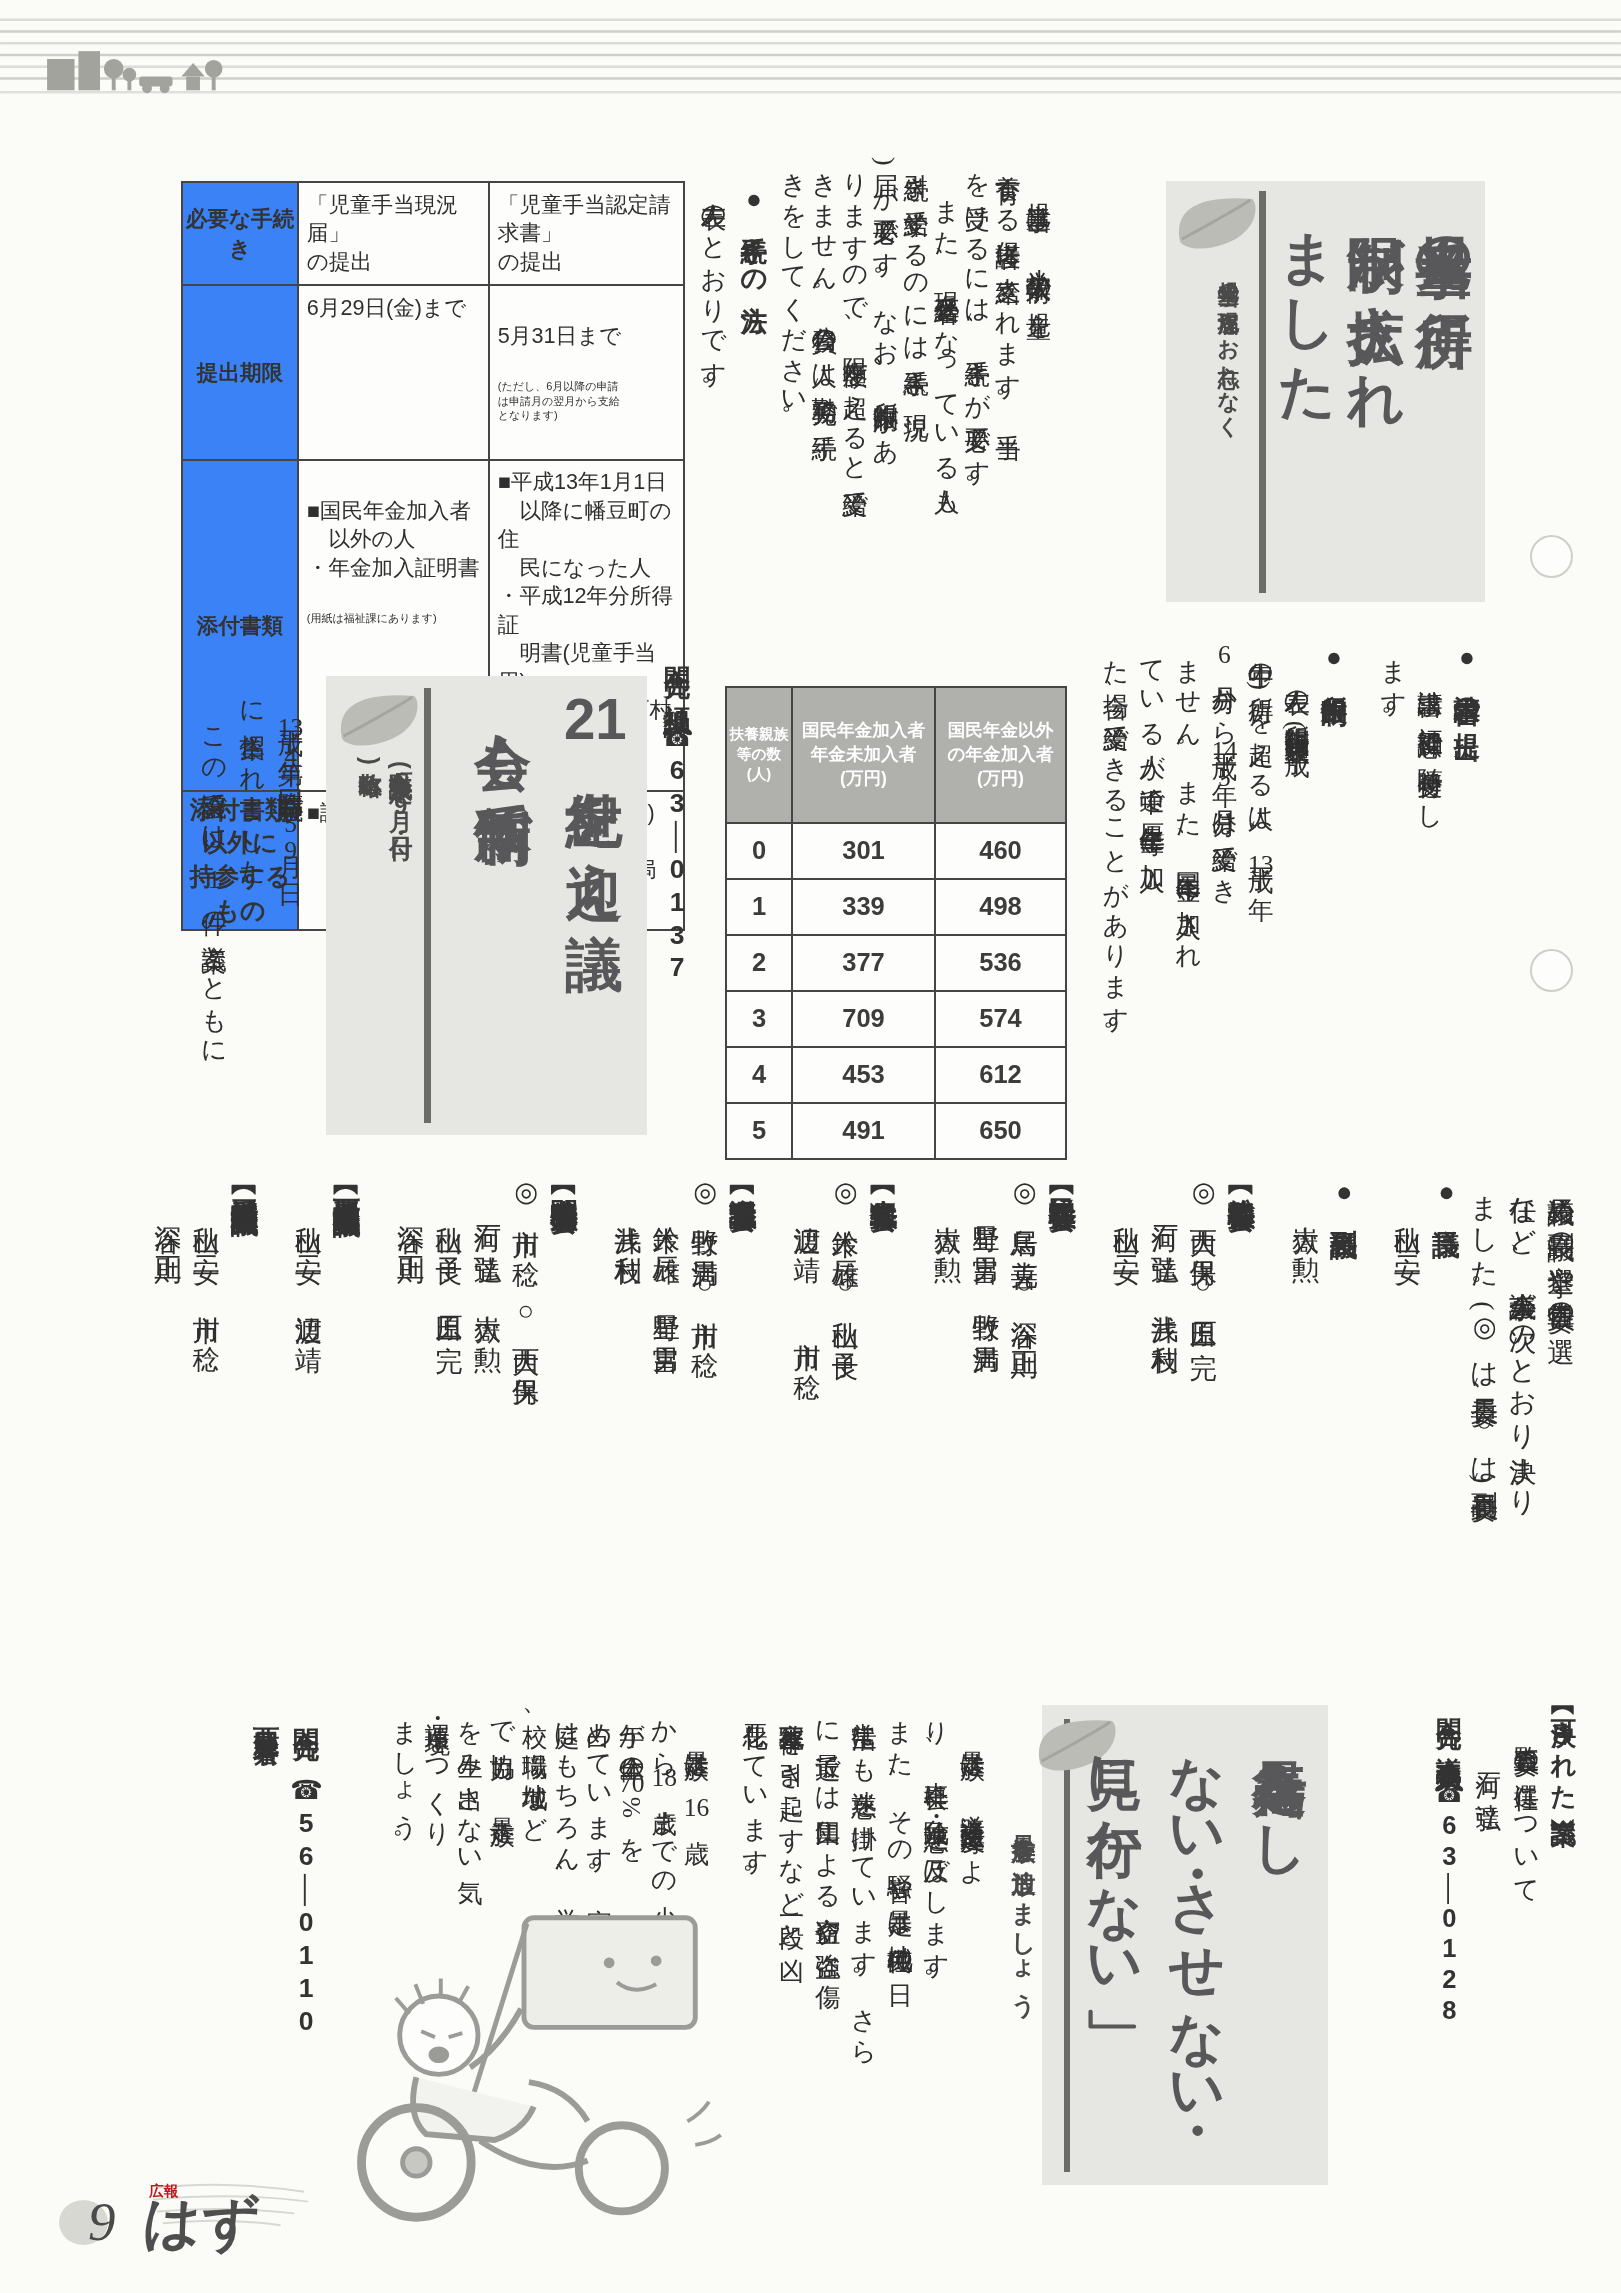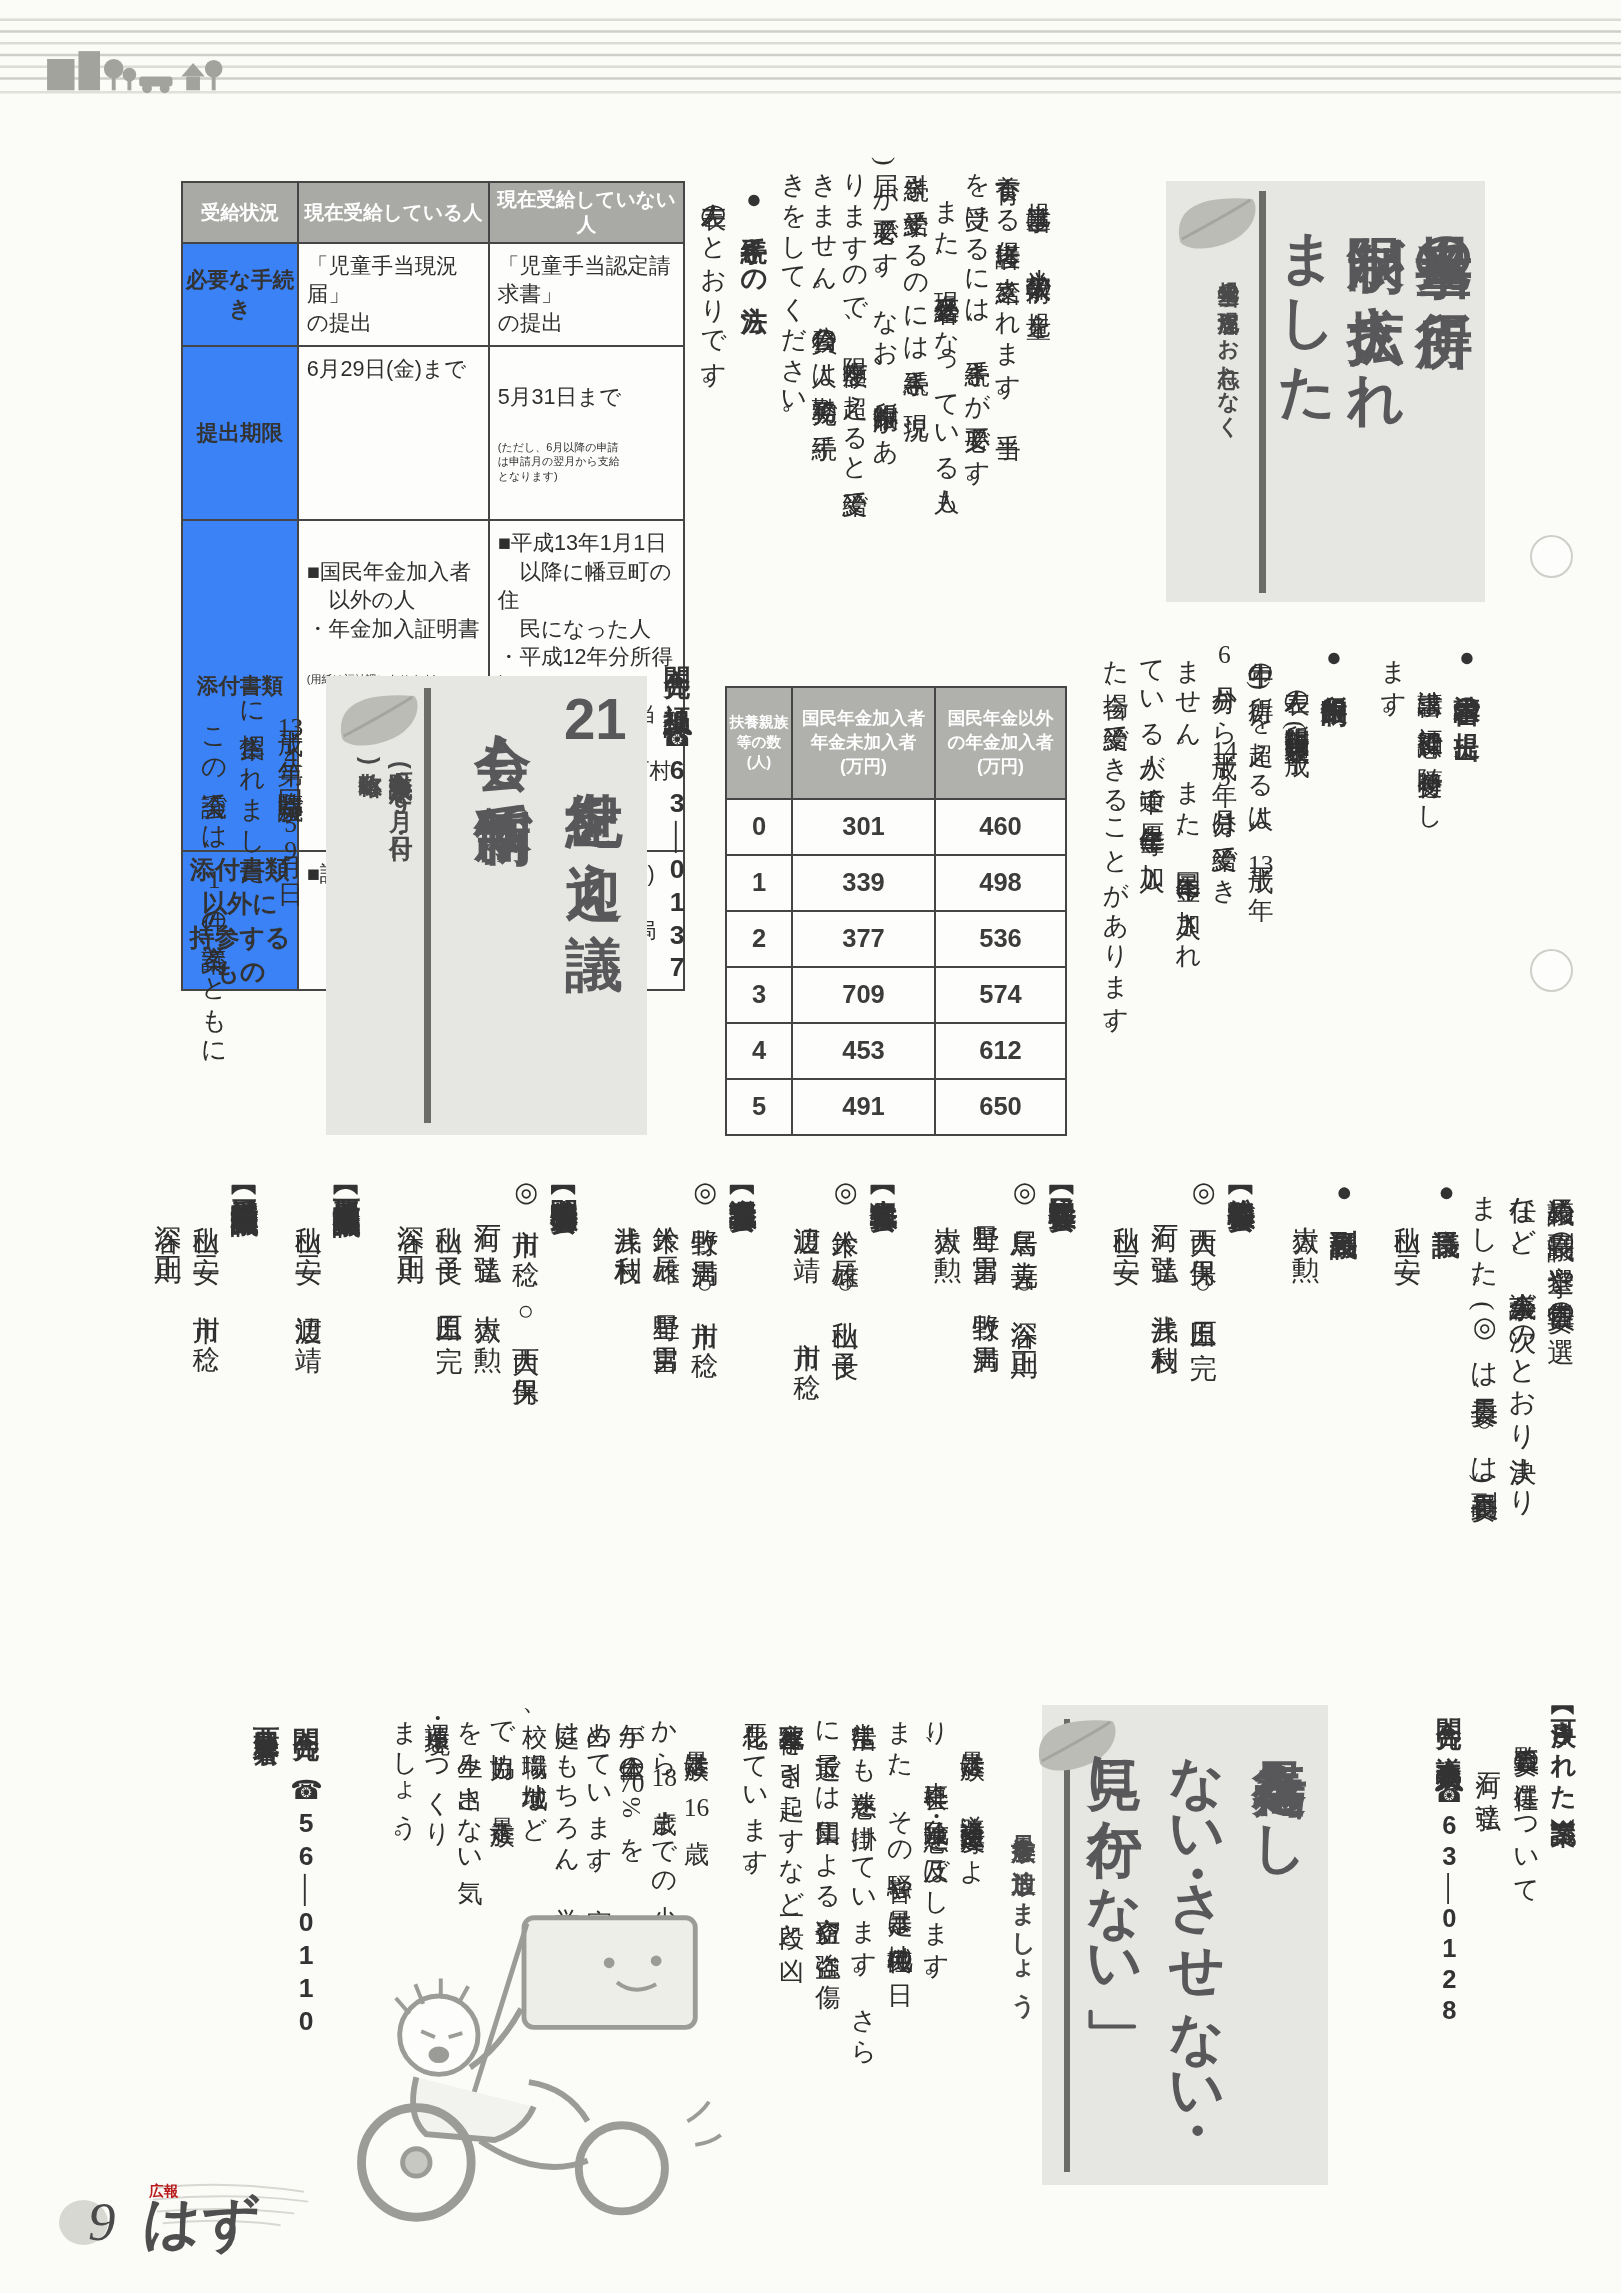--- a/index.html
+++ b/index.html
@@ -82,25 +82,20 @@
   <div class="hole" style="left:1530px;top:535px"></div>
   <div class="hole" style="left:1530px;top:949px"></div>
 
   <table class="t1" style="left:181px;top:181px;width:502px">
     <colgroup>
         <col style="width:116px">
         <col style="width:191px">
         <col style="width:195px">
       </colgroup>
     <tbody>
-        <tr style="height:42px">
-      <th class="colh">受給状況</th>
-      <th class="colh">現在受給している人</th>
-      <th class="colh">現在受給していない人</th>
-    </tr>
     <tr style="height:66px">
       <td class="lab">必要な手続き</td>
       <td class="val">「児童手当現況届」
 の提出</td>
       <td class="val">「児童手当認定請求書」
 の提出</td>
     </tr>
     <tr style="height:101px">
       <td class="lab">提出期限</td>
       <td class="val">6月29日(金)まで</td>
@@ -189,21 +184,21 @@
       </div>
   </div>
 
   <table class="t2" style="left:725px;top:686px;width:340px">
     <colgroup>
         <col style="width:66px">
         <col style="width:143px">
         <col style="width:131px">
       </colgroup>
     <tbody>
-        <tr style="height:112px">
+        <tr style="height:136px">
       <th style="font-size:14.7px">扶養親族
 等の数
 (人)</th>
       <th>国民年金加入者
 年金未加入者
 (万円)</th>
       <th>国民年金以外
 の年金加入者
 (万円)</th>
     </tr>

